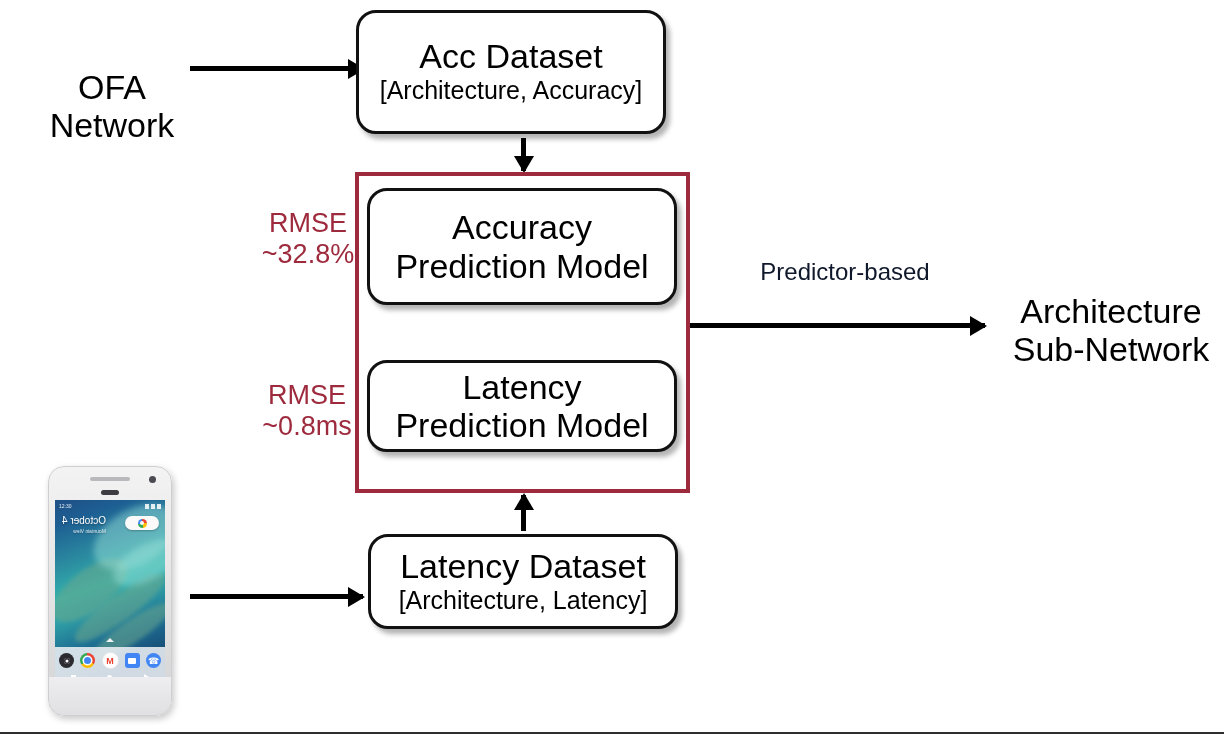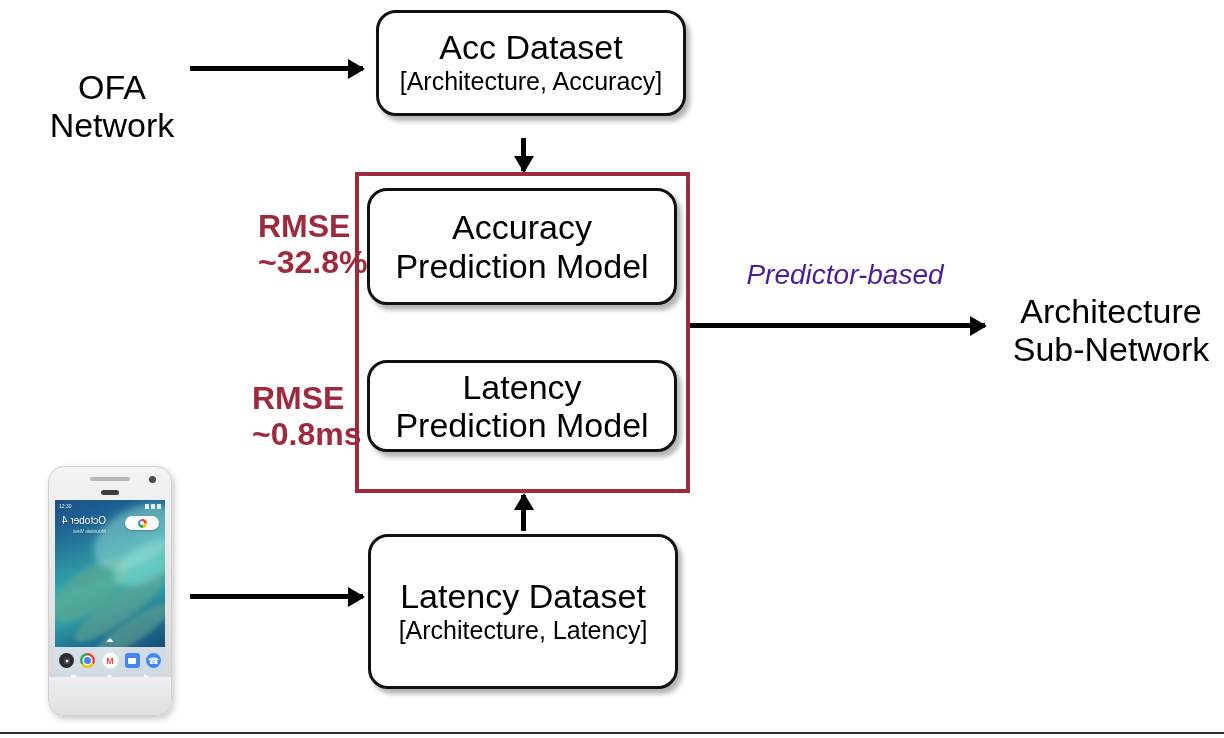--- a/index.html
+++ b/index.html
@@ -68,24 +68,24 @@
     position: absolute;
     border: 4px solid #9E2A3D;
     box-sizing: border-box;
     background: transparent;
   }
 
   
   .rmse {
     position: absolute;
     color: #9E2A3D;
-    font-size: 32px;
+    font-size: 27px;
     line-height: 1.14;
-    white-space: nowrap;
-    font-weight: bold;
+    text-align: center;
+    white-space: nowrap;
   }
 
   
   .arrow-h {
     position: absolute;
     height: 5px;
     background: #000;
   }
   .arrow-h::after {
     content: "";
@@ -125,26 +125,25 @@
     top: -2px;
     left: 50%;
     transform: translateX(-50%);
     width: 0; height: 0;
     border-left: 10px solid transparent;
     border-right: 10px solid transparent;
     border-bottom: 17px solid #000;
   }
   .arrow-caption {
     position: absolute;
-    font-size: 28px;
+    font-size: 24px;
     line-height: 1.2;
     text-align: center;
-    color: #4c1d95;
-    white-space: nowrap;
-    font-style: italic;
+    color: #0f172a;
+    white-space: nowrap;
   }
 
   
   .phone {
     position: absolute;
     border-radius: 16px;
     background: linear-gradient(180deg,#f3f3f3 0%,#e3e3e4 55%,#d2d2d4 100%);
     box-shadow: 2px 3px 7px rgba(0,0,0,0.22);
     box-sizing: border-box;
     border: 1px solid #cfcfd2;
@@ -364,21 +363,21 @@
 
 <div id="canvas">
 
   <div class="text-label tl-big" style="left:32px; top:28px; width:160px;margin-top:40px;">
     <div>OFA</div>
     <div>Network</div>
   </div>
 
   <div class="arrow-h" style="left:190px; top:66px; width:173px;"></div>
 
-  <div class="node-box" style="left:376px; top:10px; width:310px; height:106px;">
+  <div class="node-box" style="left:356px; top:10px; width:310px; height:124px;">
     <div class="node-title">Acc Dataset</div>
     <div class="node-sub">[Architecture, Accuracy]</div>
   </div>
 
   <div class="arrow-v-down" style="left:521px; top:138px; height:33px;"></div>
 
   <div class="group-frame" style="left:355px; top:172px; width:335px; height:321px;"></div>
 
   <div class="rmse" style="left:258px; top:208px; width:100px;">
     <div>RMSE</div>
@@ -405,21 +404,21 @@
   </div>
   <div class="arrow-h" style="left:690px; top:323px; width:295px;"></div>
 
   <div class="text-label tl-big" style="left:1000px; top:292px; width:222px;">
     <div>Architecture</div>
     <div>Sub-Network</div>
   </div>
 
   <div class="arrow-v-up" style="left:521px; top:495px; height:36px;"></div>
 
-  <div class="node-box" style="left:368px; top:534px; width:310px; height:155px;">
+  <div class="node-box" style="left:368px; top:534px; width:310px; height:95px;">
     <div class="node-title">Latency Dataset</div>
     <div class="node-sub">[Architecture, Latency]</div>
   </div>
 
   <div class="arrow-h" style="left:190px; top:594px; width:173px;"></div>
 
   <div class="phone" style="left:48px; top:466px; width:124px; height:250px;">
     <div class="phone-topbar">
       <div class="phone-speaker"></div>
       <div class="phone-camera"></div>

